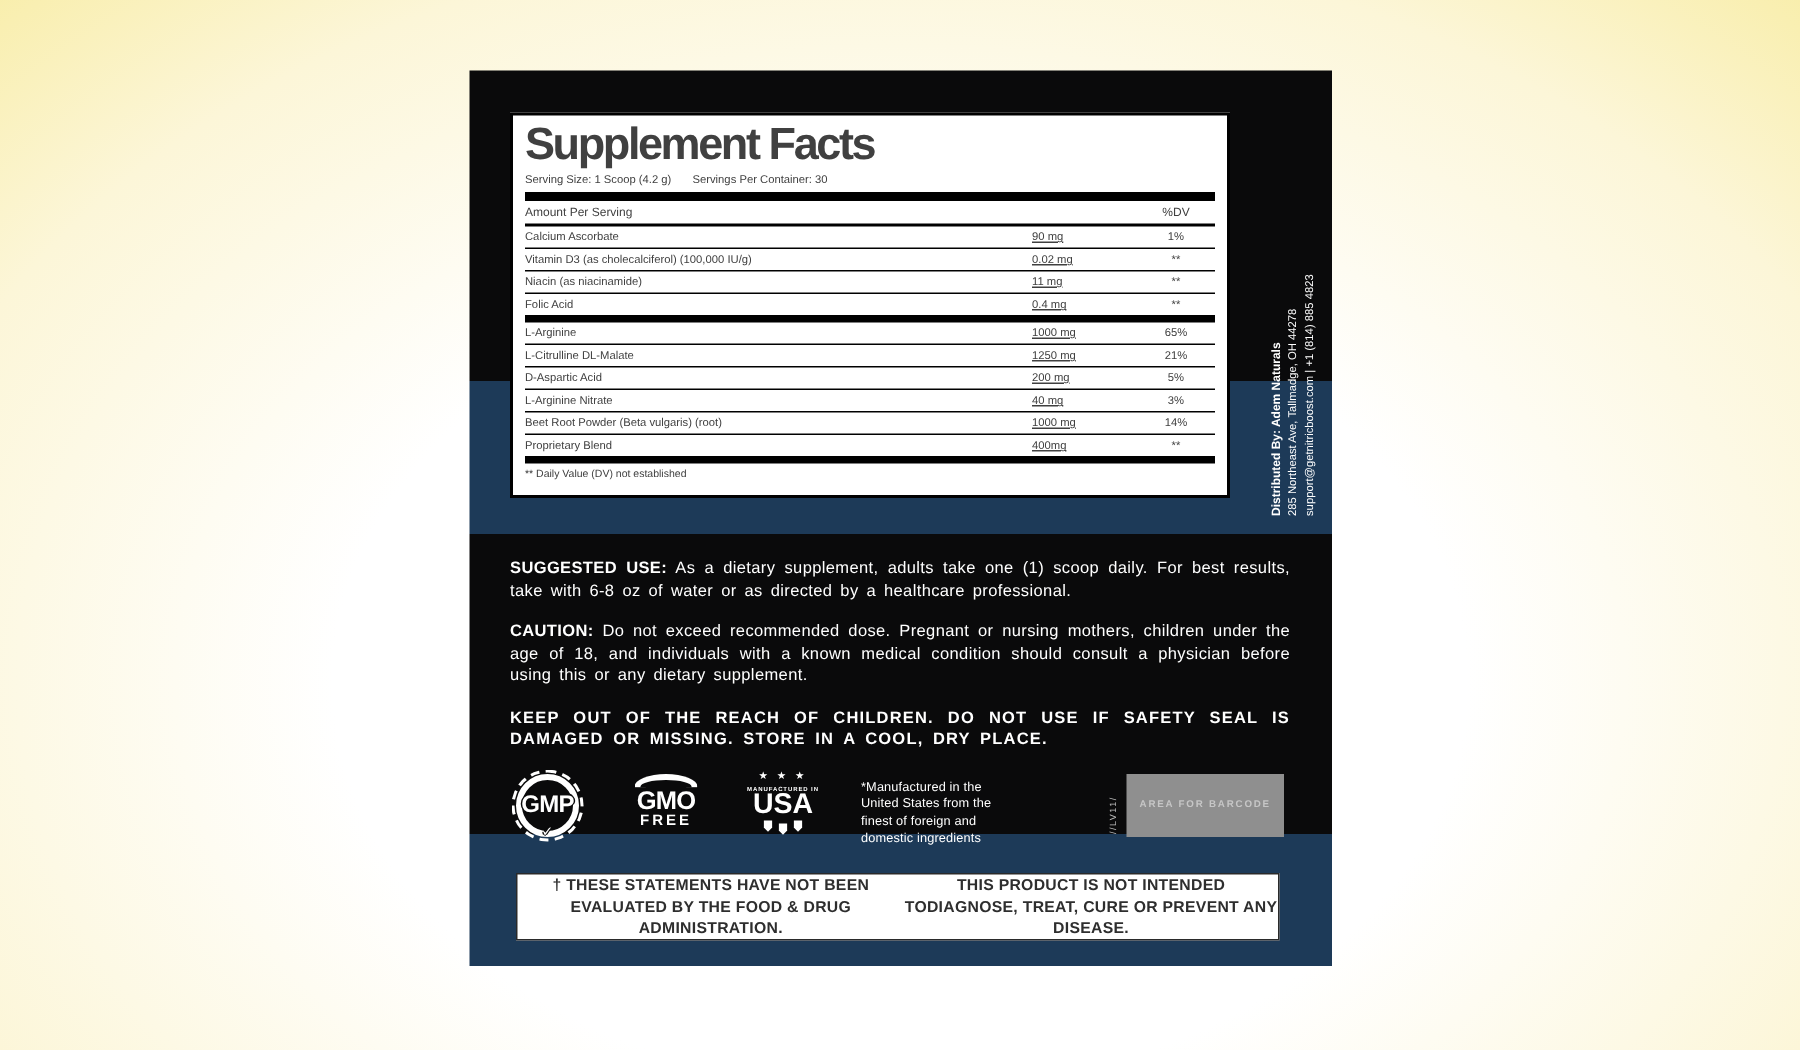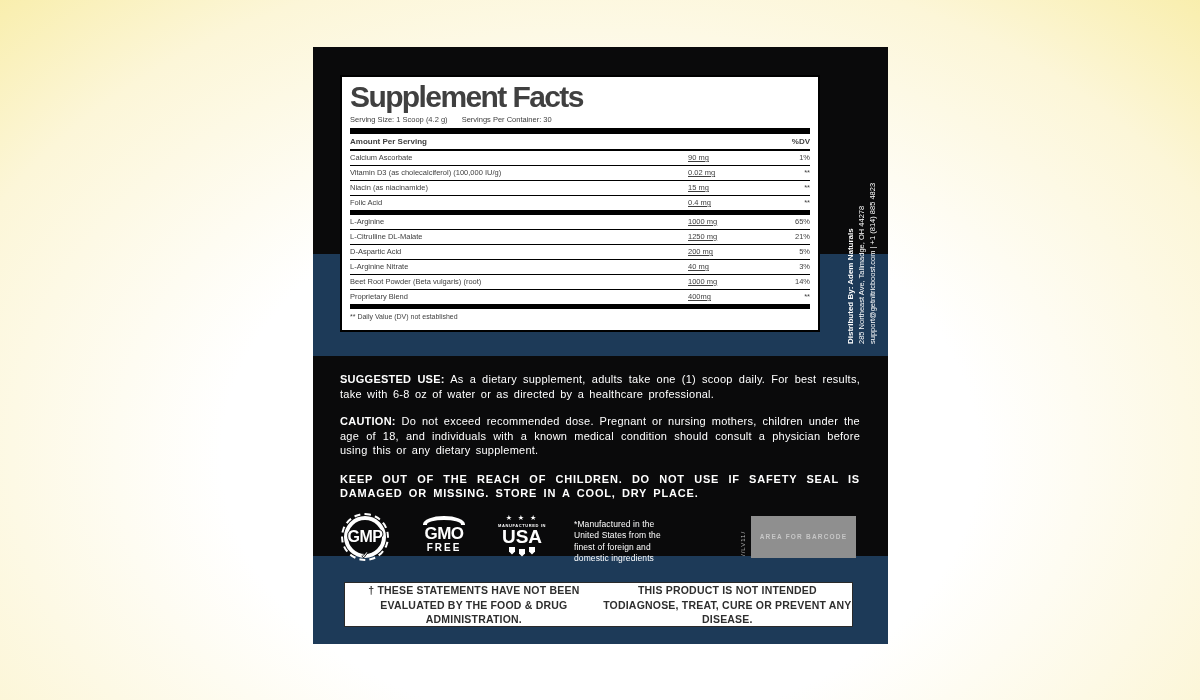--- a/index.html
+++ b/index.html
@@ -26,26 +26,26 @@
     position:absolute;left:27px;top:28px;width:480px;height:257px;
     background:#fff;border:2px solid #000;box-sizing:border-box;
     padding:4px 8px 0 8px;color:#404040;
   }
   .sf-title{font-size:30px;font-weight:bold;letter-spacing:-1.6px;line-height:31px;margin:0;}
   .sf-serving{font-size:7.5px;line-height:10px;margin-top:3px;}
   .sf-serving .gap{display:inline-block;width:12px;}
   .bar-thick{height:6px;background:#000;margin-top:3px;}
   .bar-mid{height:5px;background:#000;}
   .sf-row,.sf-head{display:flex;align-items:baseline;}
-  .sf-head{font-size:8px;font-weight:bold;padding:3px 0 2.5px;border-bottom:2px solid #000;}
+  .sf-head{font-size:8px;font-weight:normal;padding:3px 0 2.5px;border-bottom:2px solid #000;}
   .sf-row{font-size:7.5px;padding:2.5px 0;border-bottom:1px solid #000;line-height:9px;}
   .sf-row:last-child{border-bottom:none;}
   .r-name{flex:1;text-align:left;}
   .r-amt{width:70px;text-decoration:underline;}
-  .r-dv{width:52px;text-align:right;}
+  .r-dv{width:52px;text-align:center;}
   .sf-foot{font-size:7px;margin-top:3px;line-height:9px;}
 
   
   .distributor{
     position:absolute;left:451px;top:183px;width:195px;
     transform:rotate(-90deg);
     color:#fff;font-size:7.5px;line-height:11px;white-space:nowrap;
   }
   .distributor .d1{font-weight:bold;font-size:8px;}
 
@@ -130,21 +130,21 @@
           </div>
 
           <div class="sf-row">
             <span class="r-name">Vitamin D3 (as cholecalciferol) (100,000 IU/g)</span>
             <span class="r-amt">0.02 mg</span>
             <span class="r-dv">**</span>
           </div>
 
           <div class="sf-row">
             <span class="r-name">Niacin (as niacinamide)</span>
-            <span class="r-amt">15 mg</span>
+            <span class="r-amt">11 mg</span>
             <span class="r-dv">**</span>
           </div>
 
           <div class="sf-row">
             <span class="r-name">Folic Acid</span>
             <span class="r-amt">0.4 mg</span>
             <span class="r-dv">**</span>
           </div>
         </div>
       <div class="bar-mid"></div>

